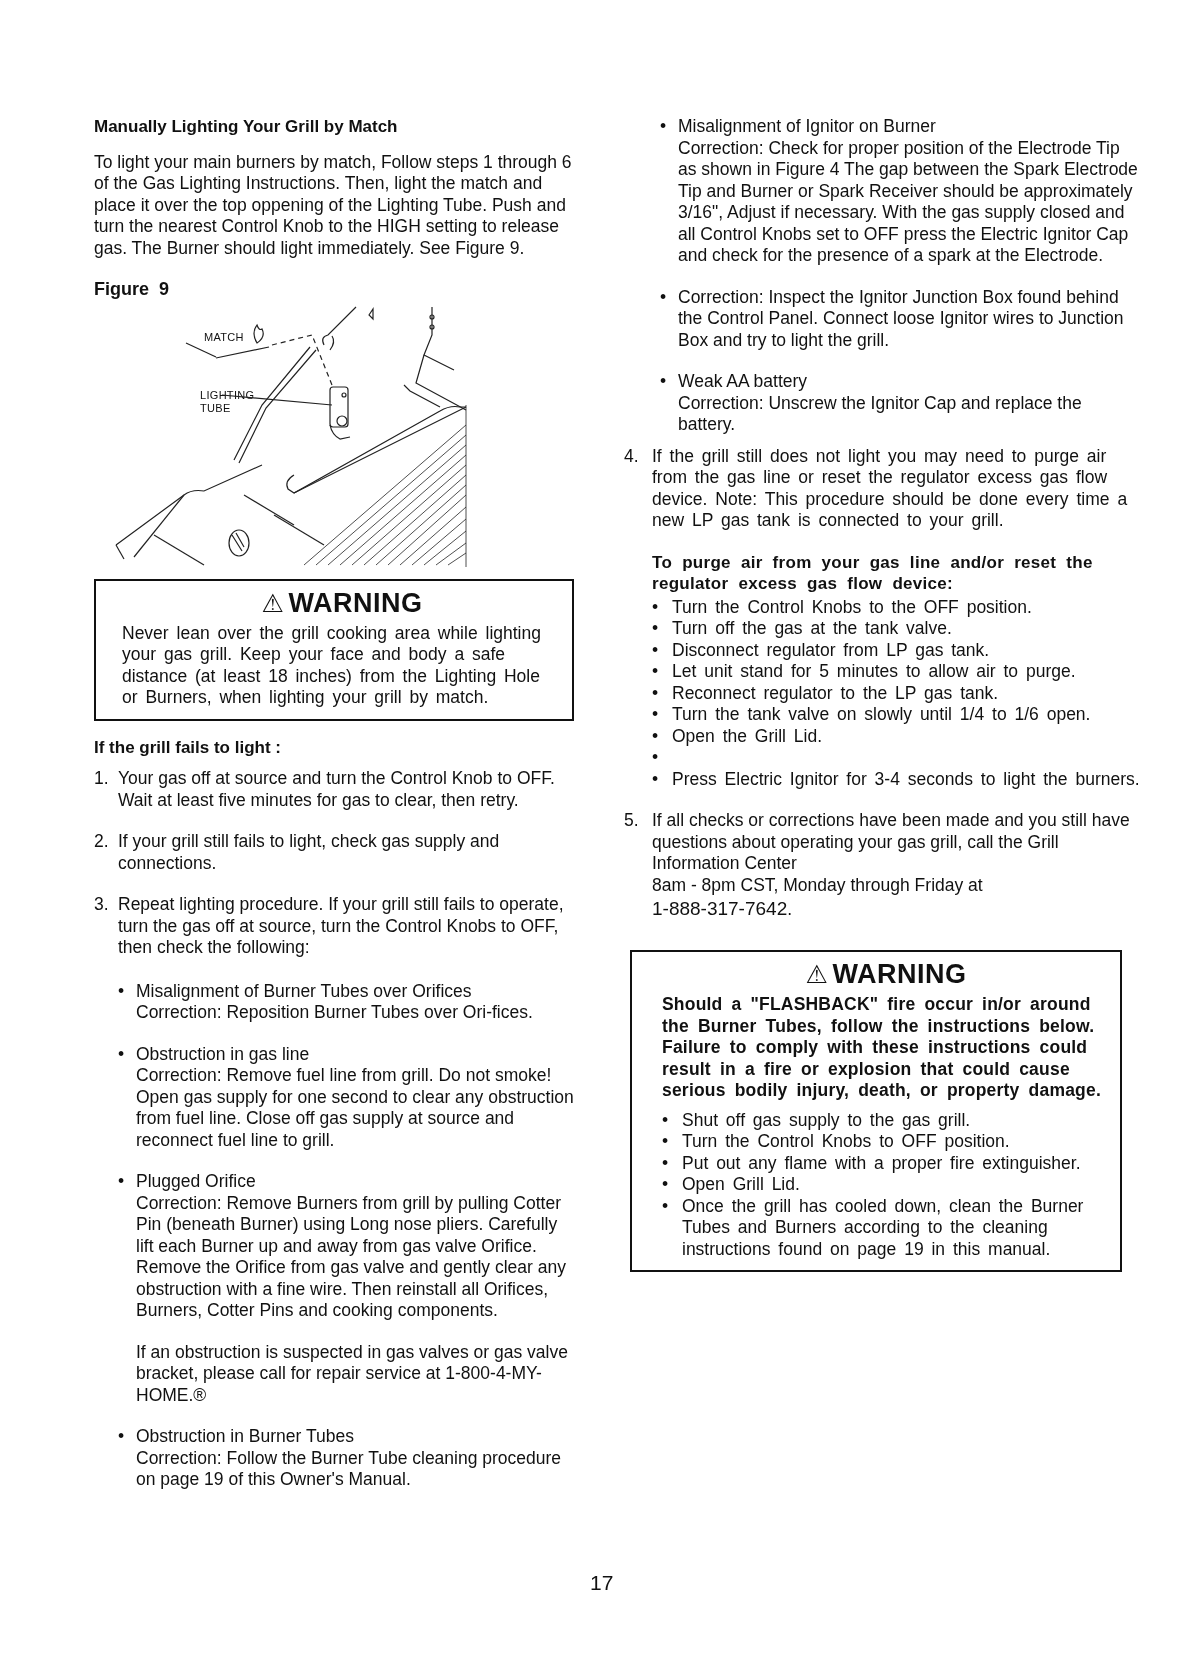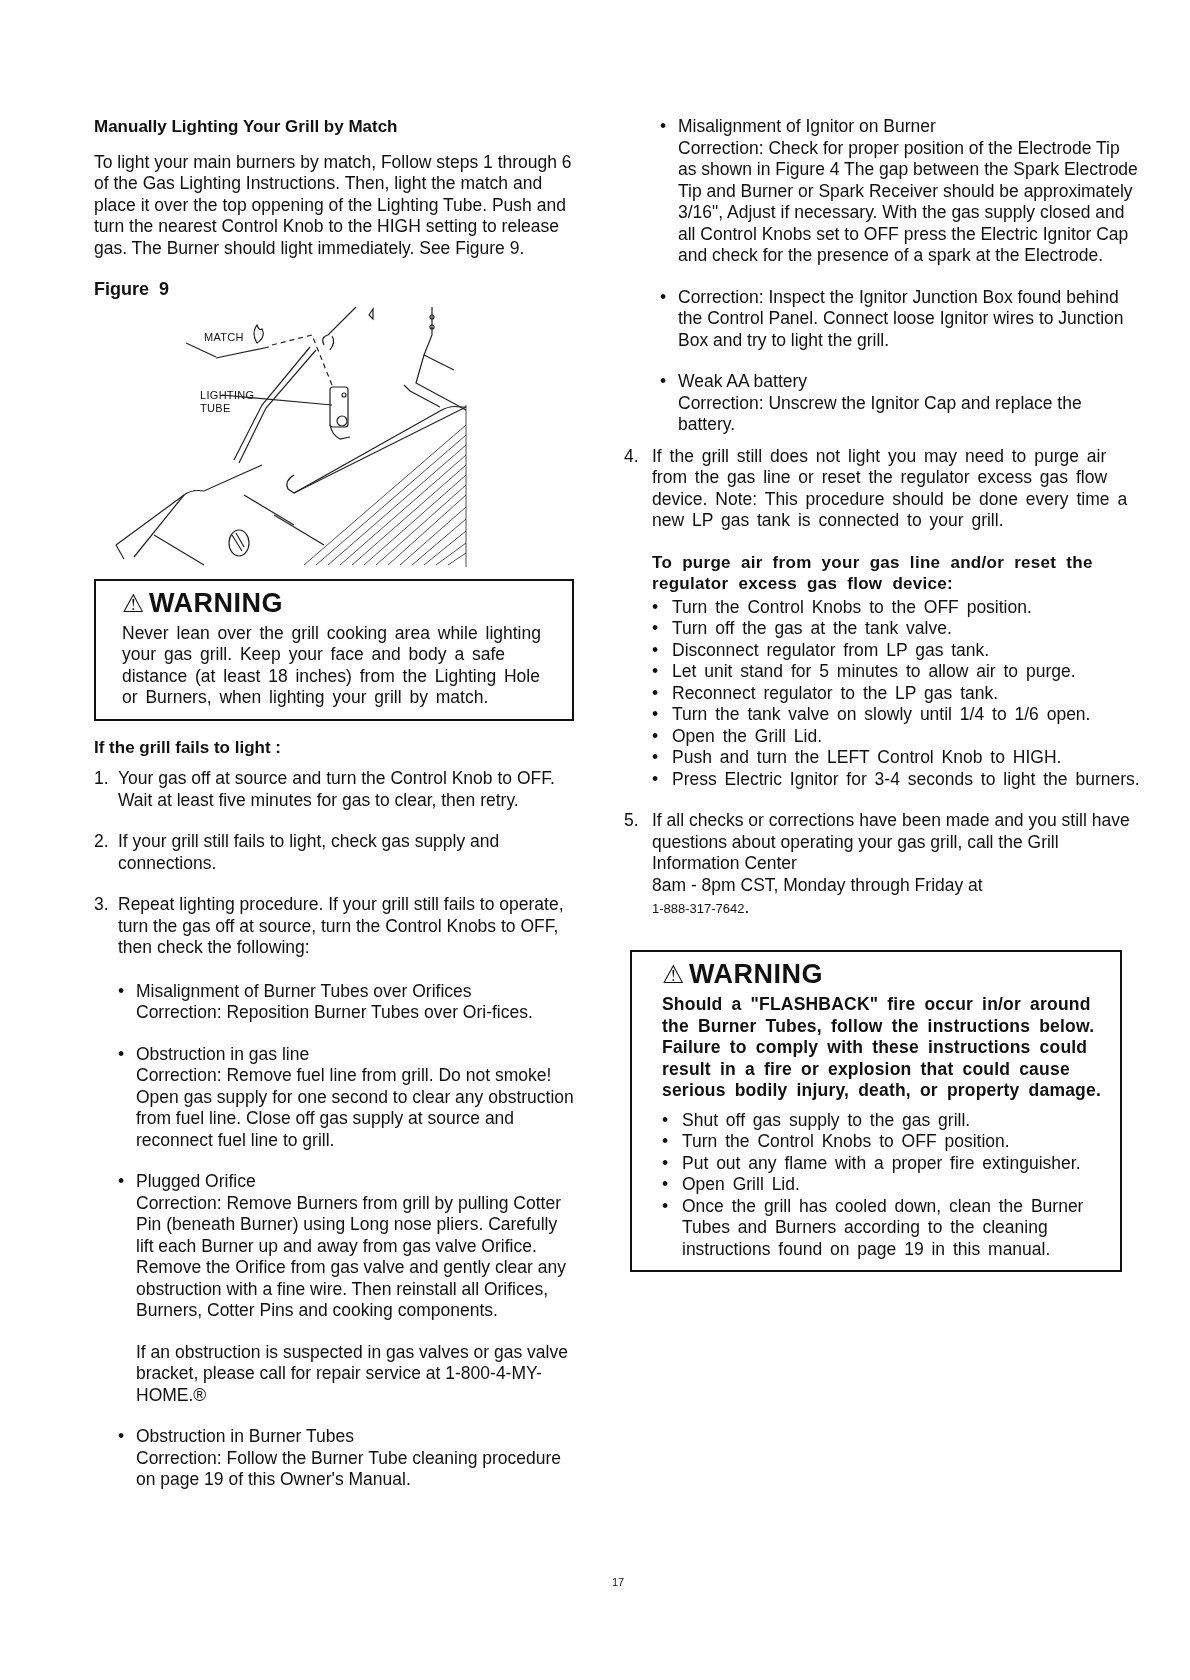--- a/index.html
+++ b/index.html
@@ -8,29 +8,29 @@
   .col{position:absolute;}
   #left{left:94px;top:116px;width:480px;}
   #right{left:640px;top:116px;width:500px;}
   .h{font-weight:bold;font-size:17px;margin:0 0 14px 0;}
   p{margin:0;}
   b{font-weight:normal;}
   .fig-title{font-weight:bold;font-size:18px;margin:20px 0 0 0;}
   .figure{position:relative;width:450px;height:280px;margin:-6px 0 0 0;}
   .fig-label{position:absolute;font-size:11px;line-height:13px;letter-spacing:0.3px;padding-left:48px;}
   .warn{border:2.5px solid #111;padding:6px 10px 10px 26px;}
-  .warn-title{text-align:left;font-weight:bold;font-size:27px;line-height:32px;margin-bottom:4px;letter-spacing:0.5px;}
+  .warn-title{text-align:center;font-weight:bold;font-size:27px;line-height:32px;margin-bottom:4px;letter-spacing:0.5px;}
   .warn-title .tri{font-weight:normal;font-size:25px;margin-right:4px;}
   .num{display:flex;margin-bottom:20px;}
   .num .n{width:24px;flex:none;}
   .bul{display:flex;margin-bottom:20px;padding-left:30px;}
   .bul .dot{width:18px;flex:none;}
   .sm{display:flex;}
   .sm .dot{width:20px;flex:none;}
-  .pg{position:absolute;left:612px;top:1572px;font-size:11px;}
+  .pg{position:absolute;left:590px;top:1572px;font-size:21px;}
   .spaced{word-spacing:3px;}
 </style>
 </head>
 <body>
 
 <div class="col" id="left">
   <div class="h">Manually Lighting Your Grill by Match</div>
   <p><span>To light your main burners by match, Follow steps 1 through 6 of the Gas Lighting Instructions. Then, light the match and place it over the top oppening of the Lighting Tube. Push and turn the nearest Control Knob to the HIGH setting to release gas. The Burner should light immediately. See </span><b>Figure 9</b><span>.</span></p>
 
   <div class="fig-title" style="white-space:pre;">Figure  9</div>
@@ -180,31 +180,30 @@
     <div class="sm">
         <span class="dot">•</span>
         <span>Turn the tank valve on slowly until 1/4 to 1/6 open.</span>
       </div>
     <div class="sm">
         <span class="dot">•</span>
         <span>Open the Grill Lid.</span>
       </div>
     <div class="sm">
         <span class="dot">•</span>
-        <span>Push and turn the LEFT Control Knob to HIGH.</span>
       </div>
     <div class="sm">
         <span class="dot">•</span>
         <span>Press Electric Ignitor for 3-4 seconds to light the burners.</span>
       </div>
   </div>
 
   <div class="num" style="margin-left:-16px;margin-bottom:28px;">
       <span class="n" style="width:28px;">5.</span>
-      <span><span>If all checks or corrections have been made and you still have questions about operating your gas grill,  call  the  </span><b>Grill Information Center</b><br><b>8am - 8pm CST, Monday through Friday at</b><br><b style="font-size:13px;line-height:26px;">1-888-317-7642</b><span>.</span></span>
+      <span><span>If all checks or corrections have been made and you still have questions about operating your gas grill,  call  the  </span><b>Grill Information Center</b><br><b>8am - 8pm CST, Monday through Friday at</b><br><b style="font-size:19px;line-height:26px;">1-888-317-7642</b><span>.</span></span>
     </div>
 
   <div class="warn" style="margin-left:-10px;width:448px;padding-left:30px;">
     <div class="warn-title"><span class="tri">⚠</span><span>WARNING</span></div>
     <p style="font-weight:bold;word-spacing:4px;letter-spacing:0.2px;margin-bottom:8px;">Should a "FLASHBACK" fire occur in/or around the Burner Tubes, follow the instructions below. Failure to comply with these instructions could result in a fire or explosion that could cause serious bodily injury, death, or property damage.</p>
     <div class="spaced">
       <div class="sm">
           <span class="dot">•</span>
           <span>Shut off gas supply to the gas grill.</span>
         </div>

